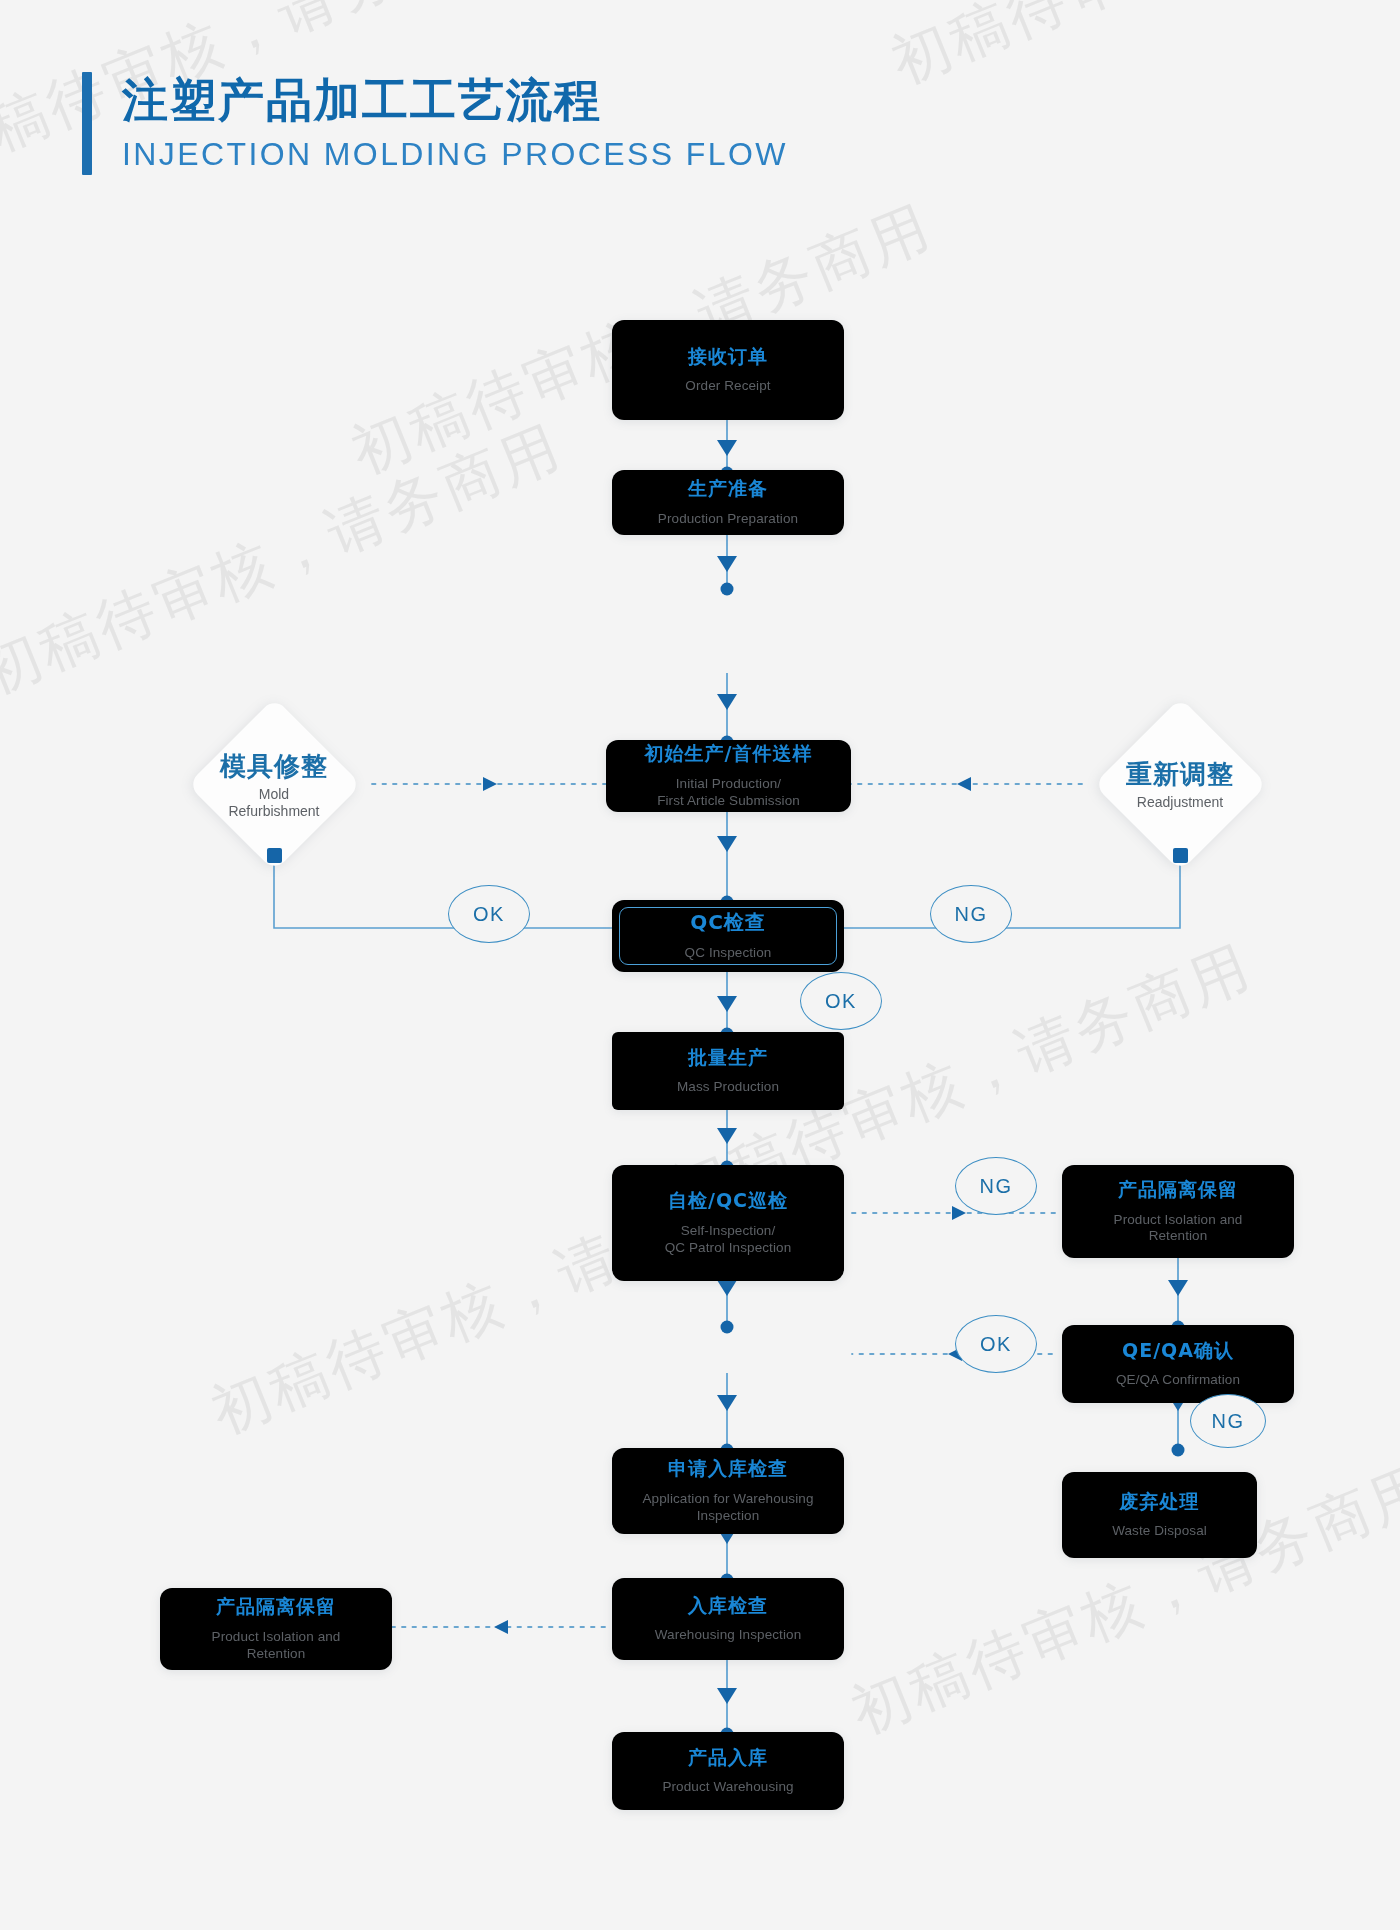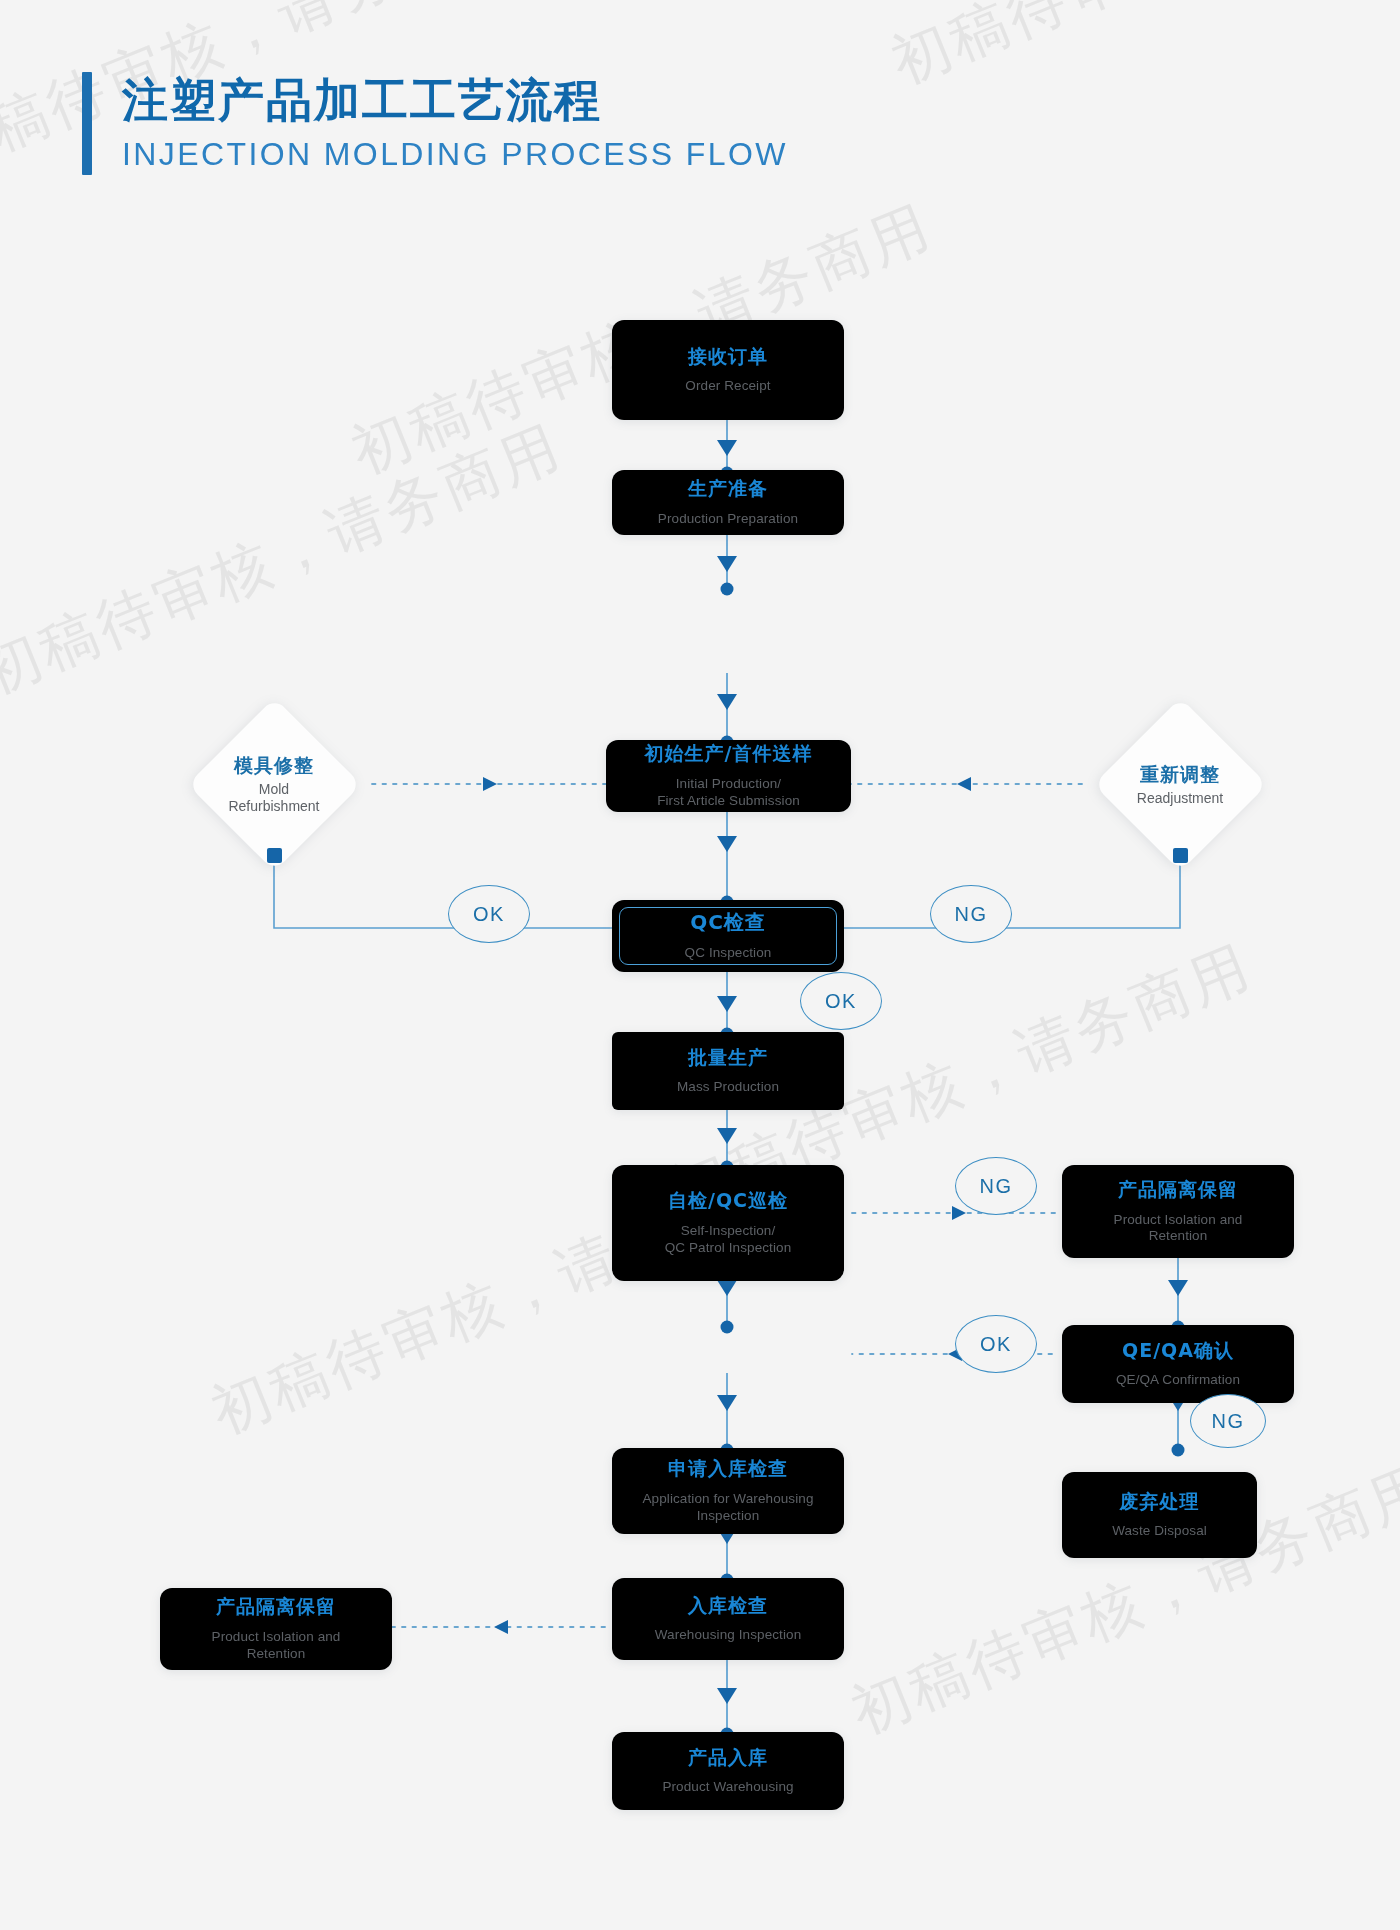--- a/index.html
+++ b/index.html
@@ -75,21 +75,21 @@
   }
   .diamond .dbg {
     position: absolute; left: 50%; top: 50%;
     width: 123px; height: 123px; margin: -61.5px 0 0 -61.5px;
     background: #fdfdfd; border-radius: 14px;
     transform: rotate(45deg);
     box-shadow: 0 2px 12px rgba(120,130,140,0.17);
   }
   .diamond .dtxt { position: relative; text-align: center; z-index: 2; }
   .diamond .cn {
-    color: #1b6fa8; font-weight: 700; font-size: 19px; letter-spacing: 1px;
+    color: #1b6fa8; font-weight: 700; font-size: 26px; letter-spacing: 1px;
     font-family: "DejaVu Sans", sans-serif;
   }
   .diamond .en { color: #5d6166; font-size: 14px; line-height: 1.2; margin-top: 2px; }
 
   
   .pill {
     position: absolute; z-index: 6;
     display: flex; align-items: center; justify-content: center;
     background: #f4f4f4;
     border: 1.4px solid #3e8fc4;

